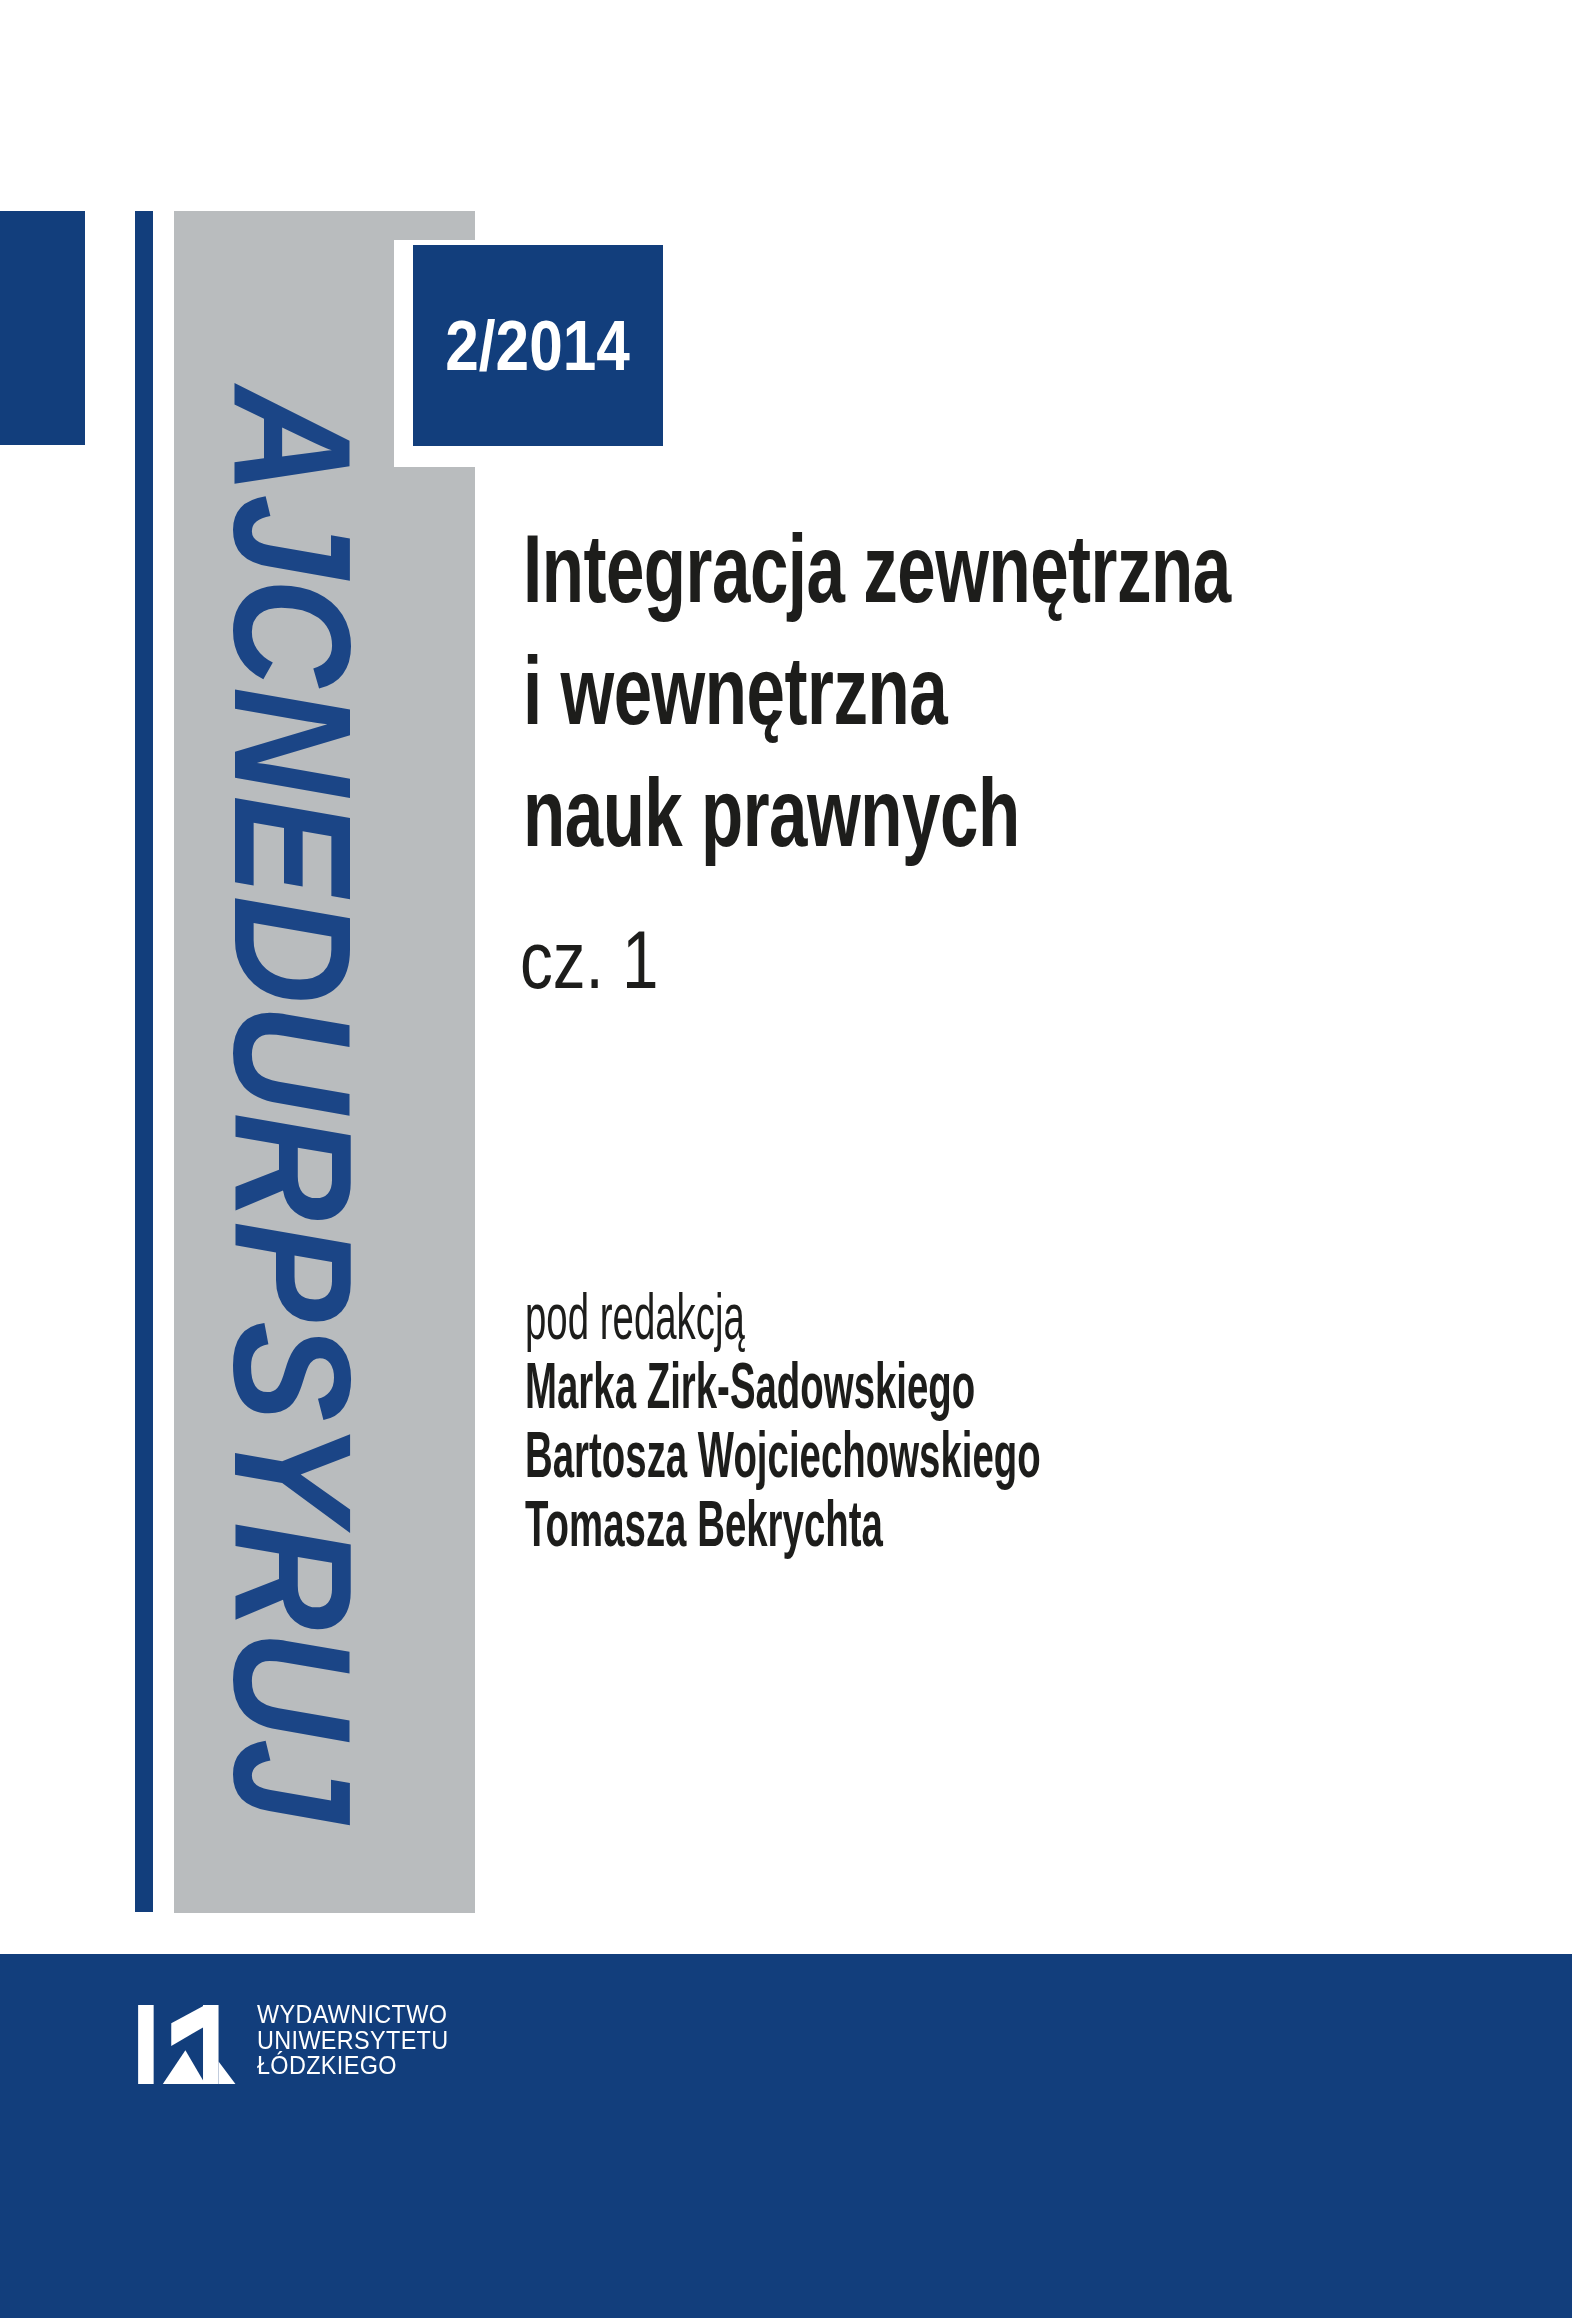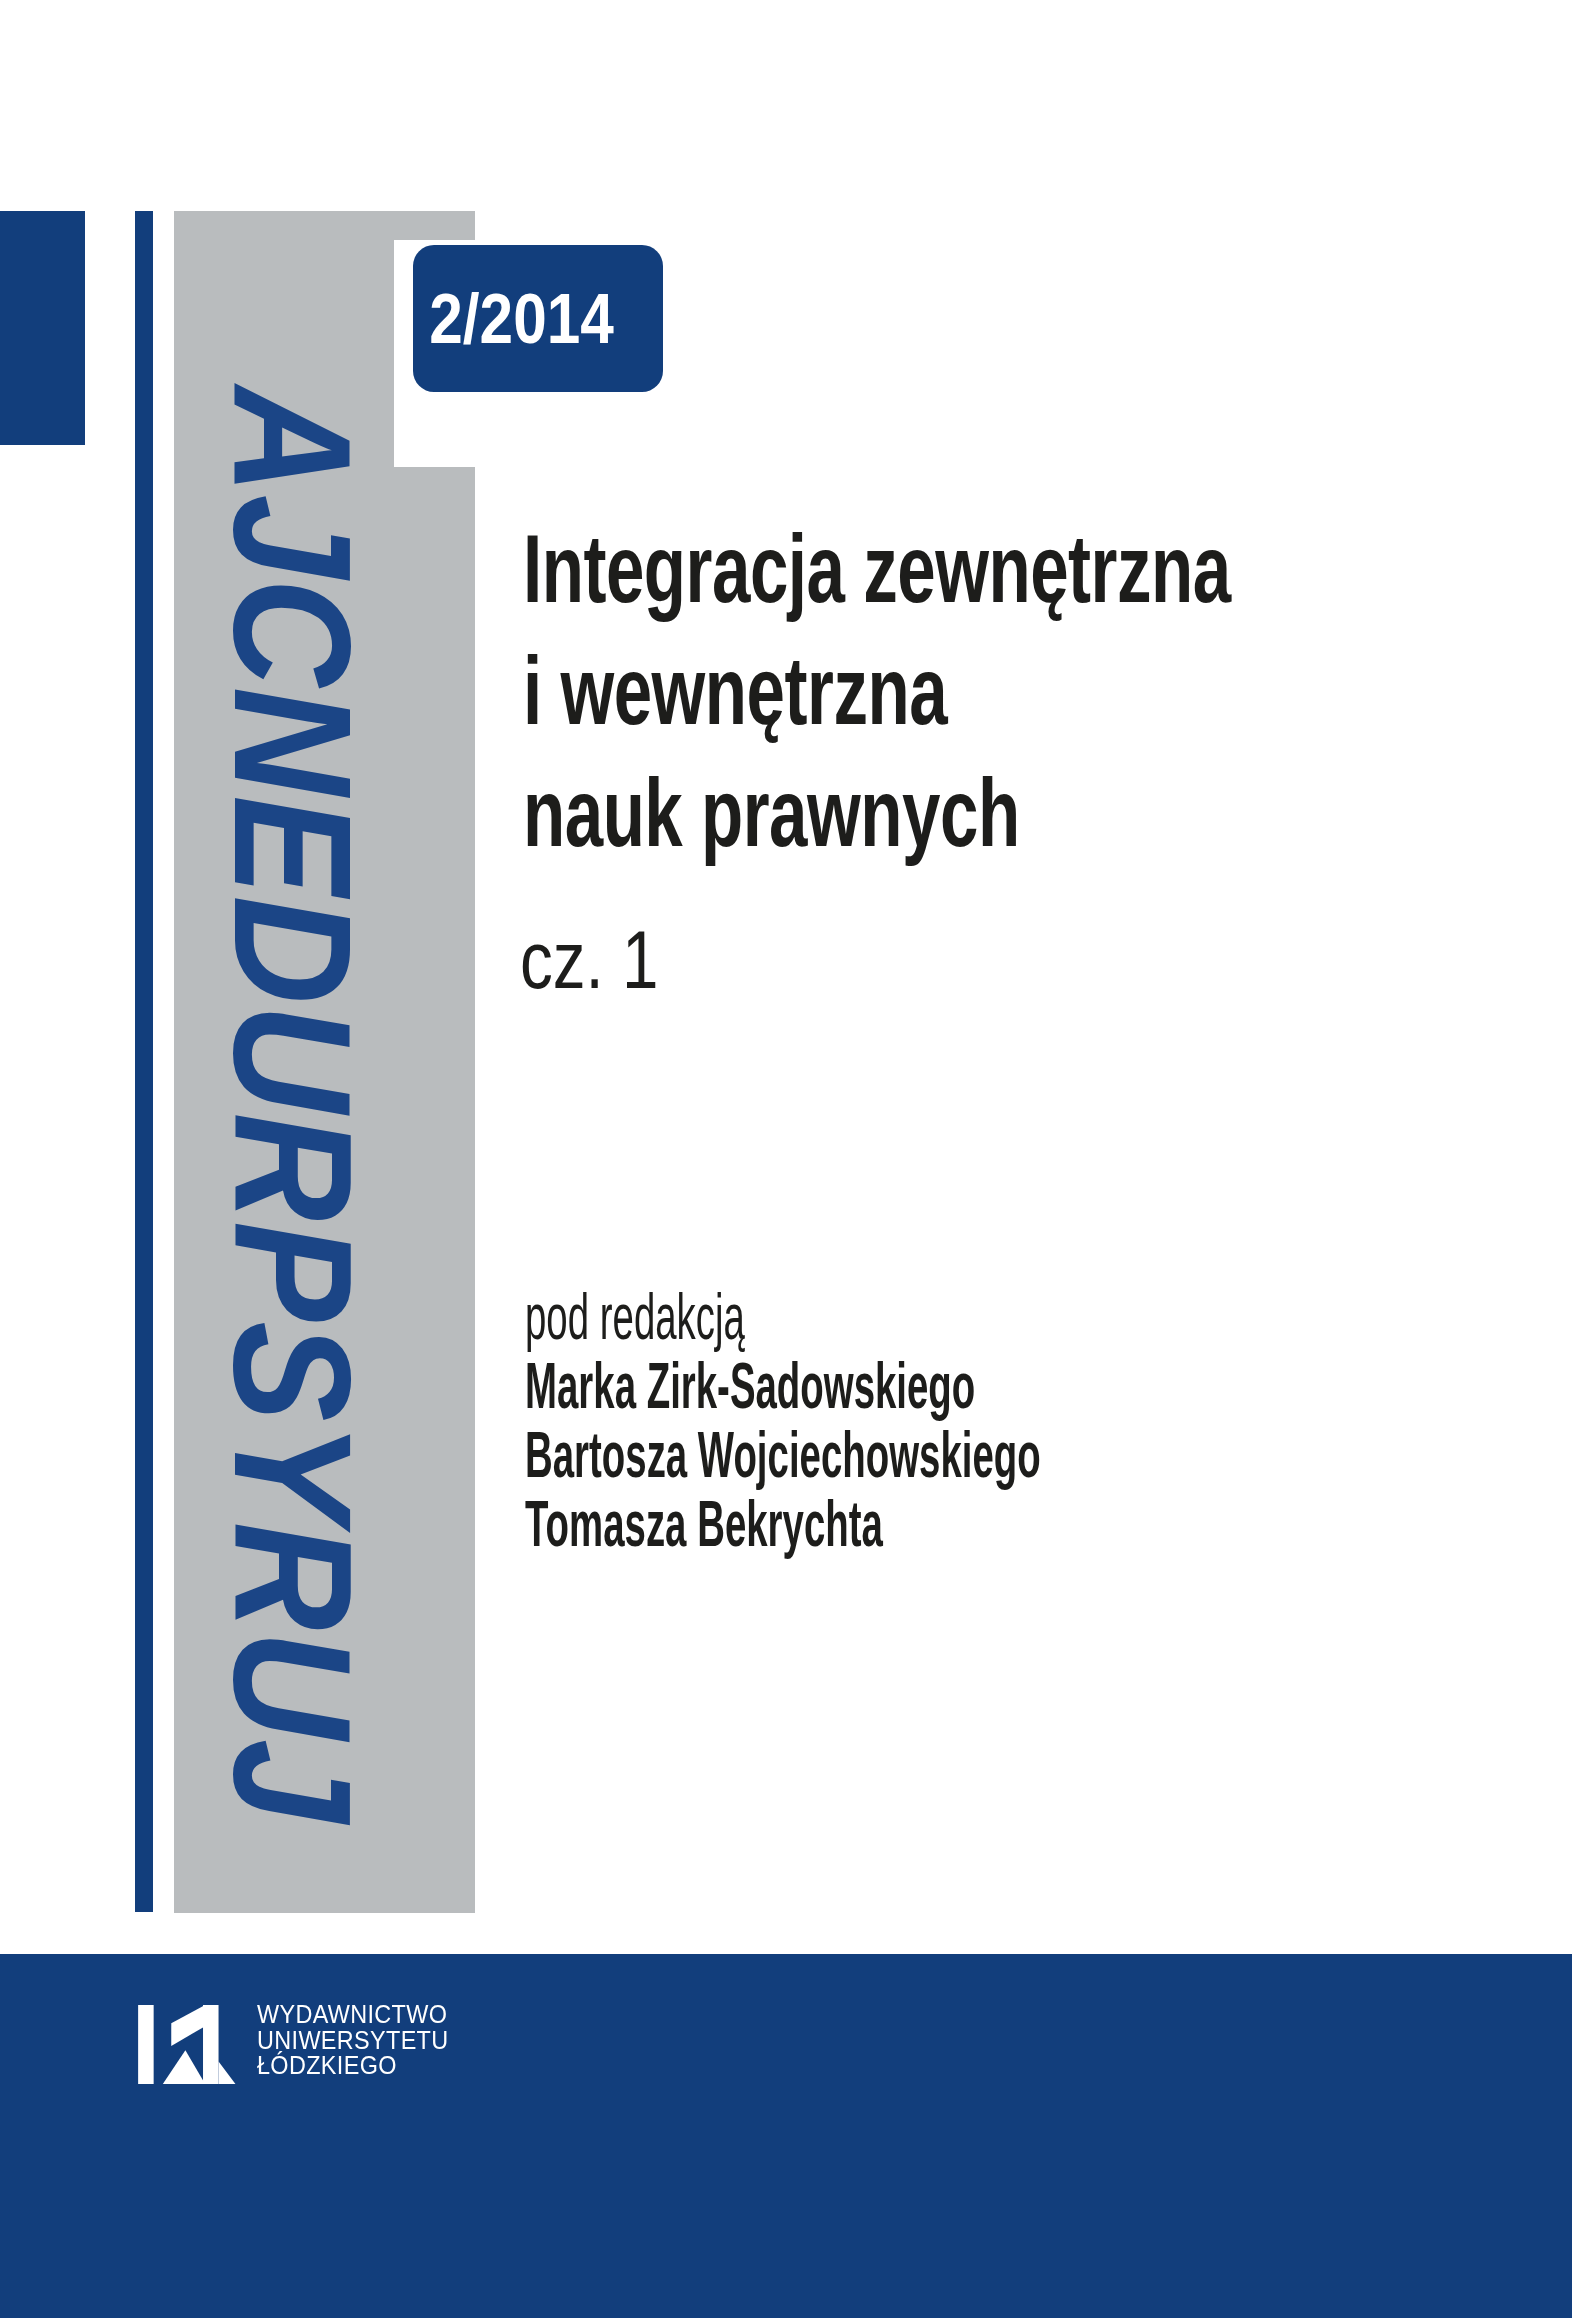--- a/index.html
+++ b/index.html
@@ -15,22 +15,22 @@
   
   .series-vertical{
     left:376px;top:386px;white-space:nowrap;
     font-size:167px;line-height:167px;font-weight:bold;font-style:italic;
     color:var(--navy_text);letter-spacing:0;
     transform-origin:0 0;transform:rotate(90deg) scaleX(0.9);
   }
   
   .issue-backdrop{left:394px;top:240px;width:286px;height:227px;background:var(--white);}
   .issue-box{
-    left:413px;top:245px;width:250px;height:147px;background:var(--navy);
-    display:flex;align-items:center;justify-content:flex-start;border-radius:21px;
+    left:413px;top:245px;width:250px;height:201px;background:var(--navy);
+    display:flex;align-items:center;justify-content:center;
   }
   .issue-box span{
     color:var(--white);font-weight:bold;font-size:71px;line-height:71px;
     transform:scaleX(0.85);
   }
   
   .book-title{
     left:523px;top:508px;color:var(--ink);font-weight:bold;
     font-size:96px;line-height:122px;letter-spacing:-0.7px;
     transform-origin:0 0;transform:scaleX(0.72);white-space:nowrap;

